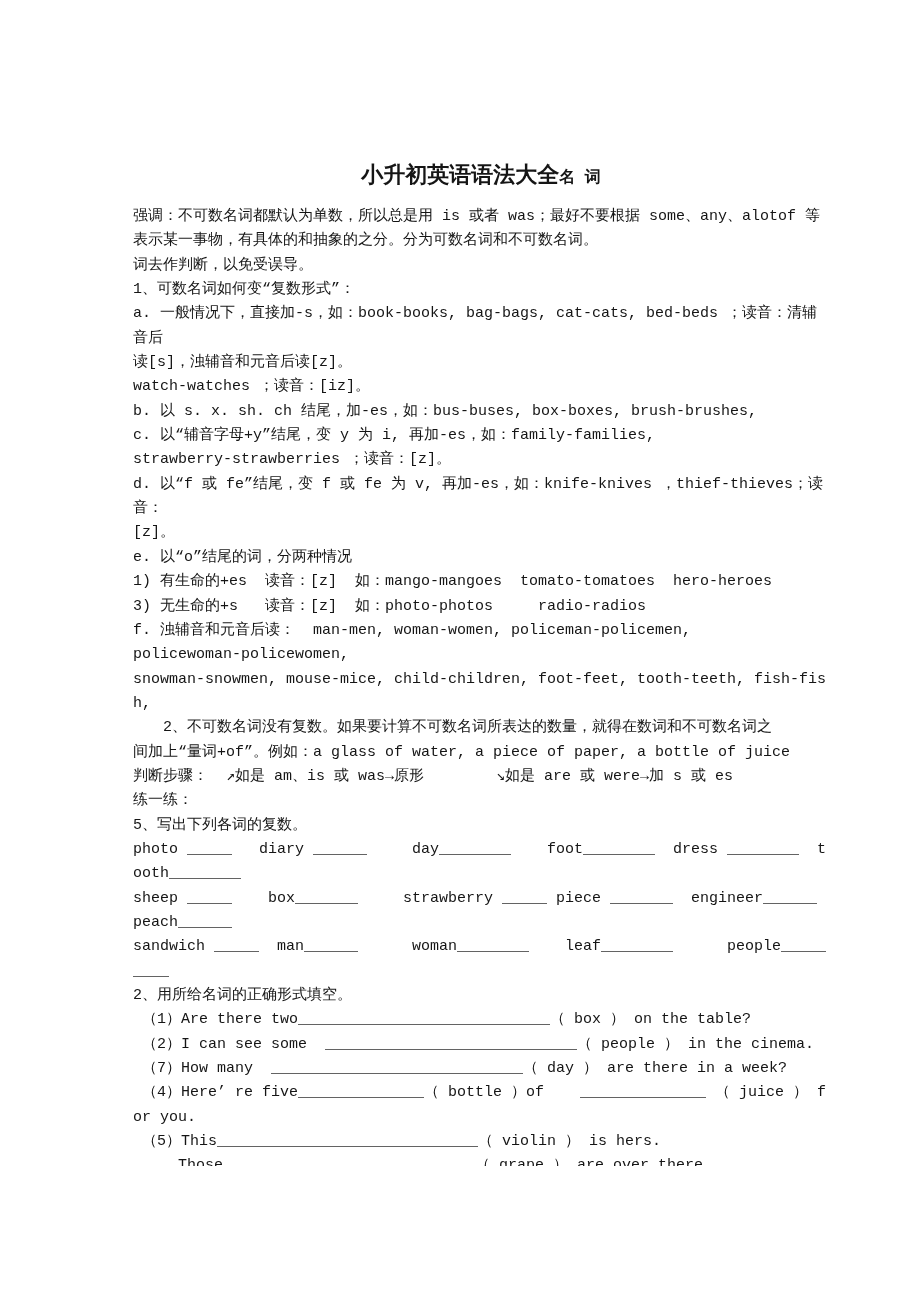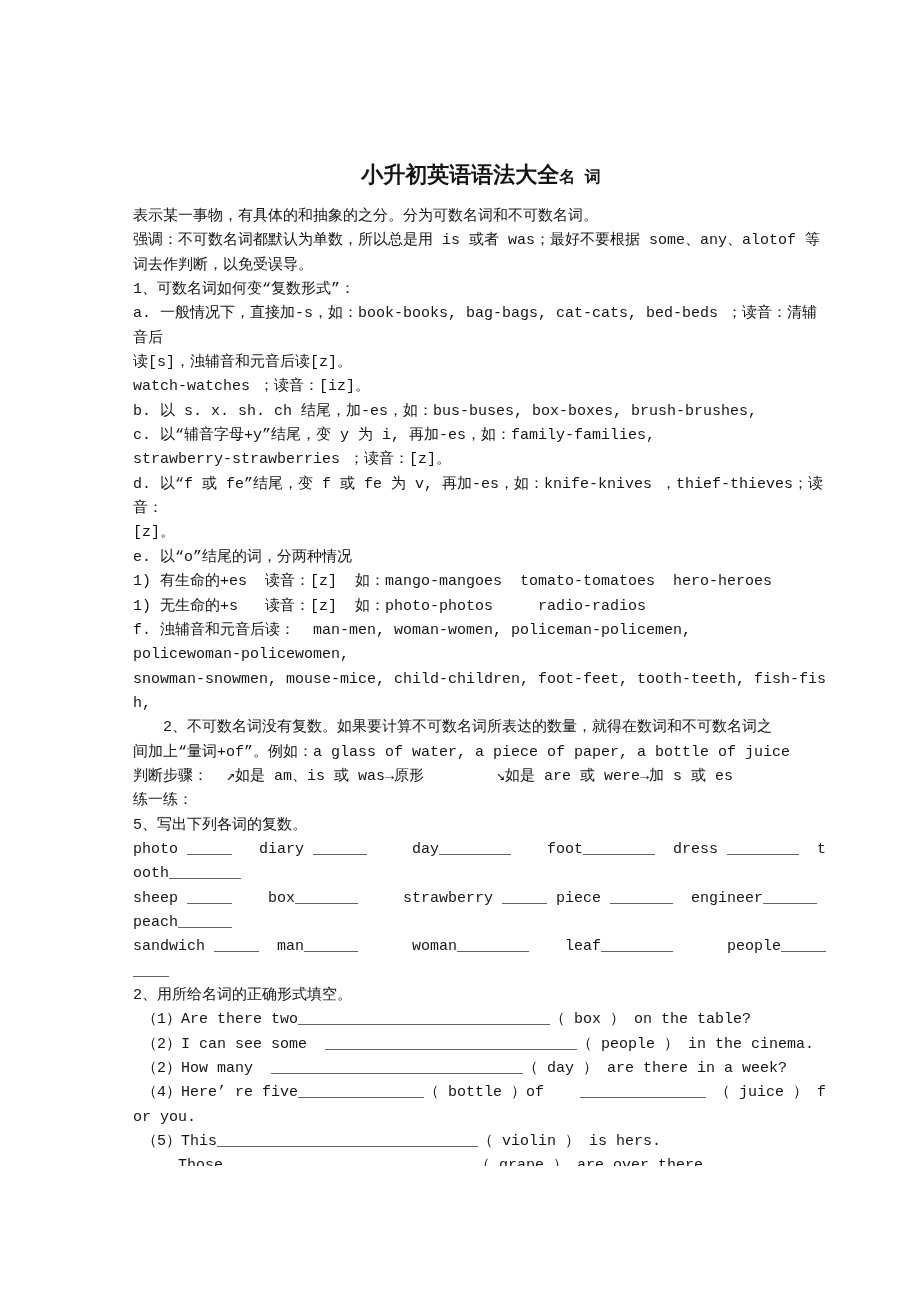--- a/index.html
+++ b/index.html
@@ -32,50 +32,50 @@
   }
   .bold{font-weight:bold;font-size:16.5px;text-align:right;}
 </style>
 </head>
 <body>
 
 <div class="page">
   <div class="content">
     <div class="title"><span class="main">小升初英语语法大全</span><span class="sub">名 词</span></div>
 
+    <div class="line">强调：不可数名词都默认为单数，所以总是用 is 或者 was；最好不要根据 some、any、alotof 等</div>
     <div class="line">表示某一事物，有具体的和抽象的之分。分为可数名词和不可数名词。</div>
-    <div class="line">强调：不可数名词都默认为单数，所以总是用 is 或者 was；最好不要根据 some、any、alotof 等</div>
     <div class="line">词去作判断，以免受误导。</div>
     <div class="line">1、可数名词如何变“复数形式”：</div>
     <div class="line">a. 一般情况下，直接加-s，如：book-books, bag-bags, cat-cats, bed-beds ；读音：清辅音后</div>
     <div class="line">读[s]，浊辅音和元音后读[z]。</div>
     <div class="line">watch-watches ；读音：[iz]。</div>
     <div class="line">b. 以 s. x. sh. ch 结尾，加-es，如：bus-buses, box-boxes, brush-brushes,</div>
     <div class="line">c. 以“辅音字母+y”结尾，变 y 为 i, 再加-es，如：family-families,</div>
     <div class="line">strawberry-strawberries ；读音：[z]。</div>
     <div class="line">d. 以“f 或 fe”结尾，变 f 或 fe 为 v, 再加-es，如：knife-knives ，thief-thieves；读音：</div>
     <div class="line">[z]。</div>
     <div class="line">e. 以“o”结尾的词，分两种情况</div>
     <div class="line">1) 有生命的+es  读音：[z]  如：mango-mangoes  tomato-tomatoes  hero-heroes</div>
-    <div class="line">1) 无生命的+s   读音：[z]  如：photo-photos     radio-radios</div>
+    <div class="line">3) 无生命的+s   读音：[z]  如：photo-photos     radio-radios</div>
     <div class="line">f. 浊辅音和元音后读：  man-men, woman-women, policeman-policemen,</div>
     <div class="line">policewoman-policewomen,</div>
     <div class="line">snowman-snowmen, mouse-mice, child-children, foot-feet, tooth-teeth, fish-fish,</div>
     <div class="line">　　2、不可数名词没有复数。如果要计算不可数名词所表达的数量，就得在数词和不可数名词之</div>
     <div class="line">间加上“量词+of”。例如：a glass of water, a piece of paper, a bottle of juice</div>
     <div class="line">判断步骤：  ↗如是 am、is 或 was→原形        ↘如是 are 或 were→加 s 或 es</div>
     <div class="line">练一练：</div>
     <div class="line">5、写出下列各词的复数。</div>
     <div class="line">photo _____   diary ______     day________    foot________  dress ________  tooth________</div>
     <div class="line">sheep _____    box_______     strawberry _____ piece _______  engineer______  peach______</div>
     <div class="line">sandwich _____  man______      woman________    leaf________      people_________</div>
     <div class="line">2、用所给名词的正确形式填空。</div>
     <div class="line"> （1）Are there two____________________________（ box ） on the table?</div>
     <div class="line"> （2）I can see some  ____________________________（ people ） in the cinema.</div>
-    <div class="line"> （2）How many  ____________________________（ day ） are there in a week?</div>
+    <div class="line"> （7）How many  ____________________________（ day ） are there in a week?</div>
     <div class="line"> （4）Here’ re five______________（ bottle ）of    ______________ （ juice ） for you.</div>
     <div class="line"> （5）This_____________________________（ violin ） is hers.</div>
     <div class="line">     Those____________________________（ grape ） are over there.</div>
     <div class="line bold">二、冠　词</div>
     <div class="line">冠词是一种虚词，不能独立使用，通常放在名词的前面，分为“不定冠词”和“定冠词”两种。</div>
     <div class="line">1、不定冠词：a、an。用在单数名词前，表示“一个，一件……”。an 用在以元音“音素”开头的</div>
 
   </div>
 </div>
 

